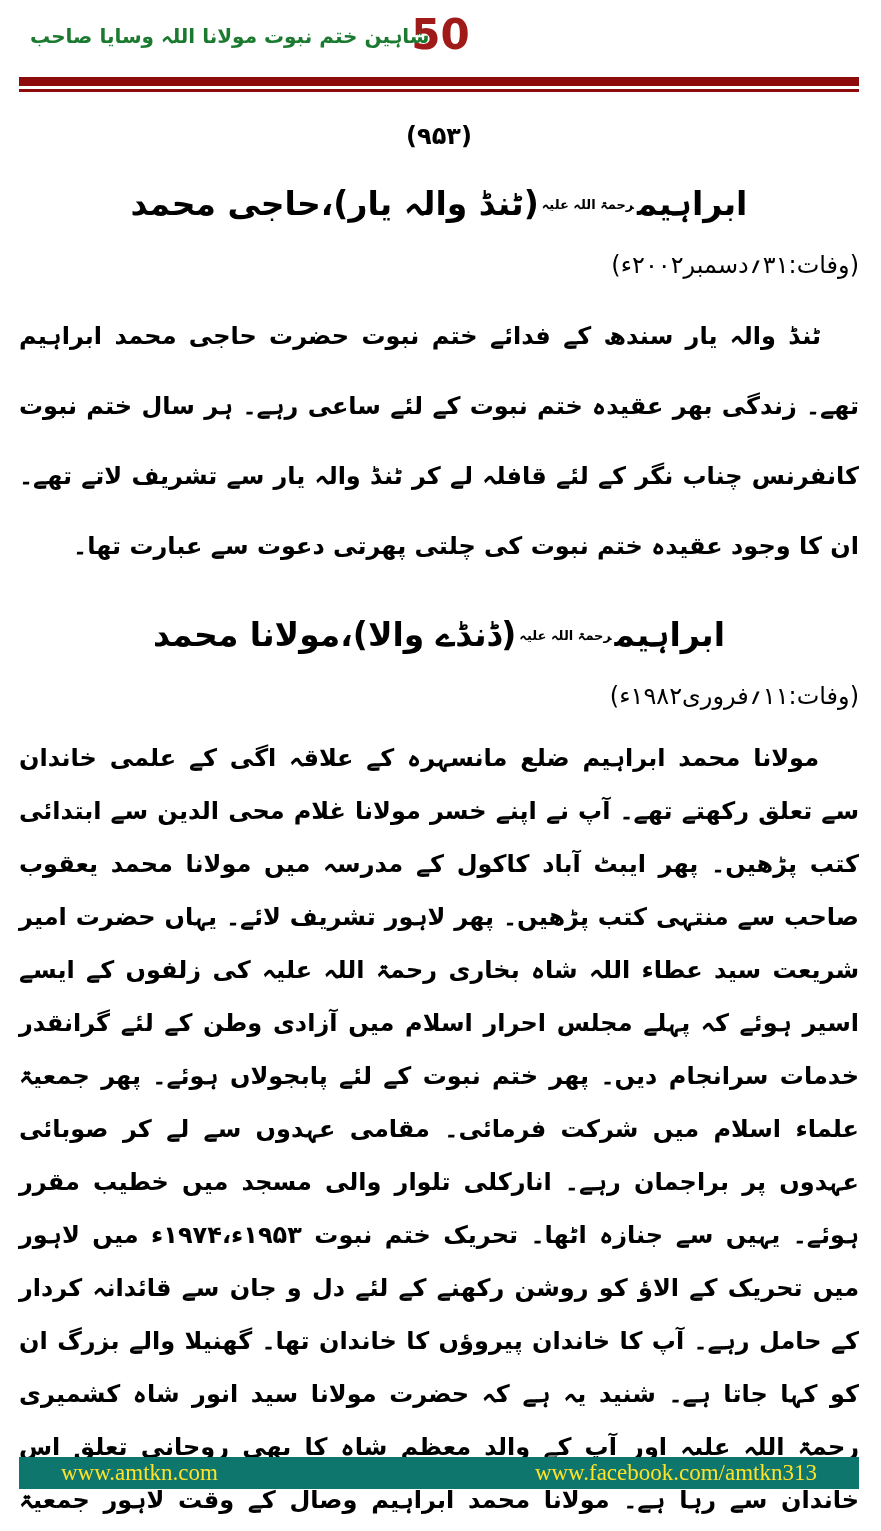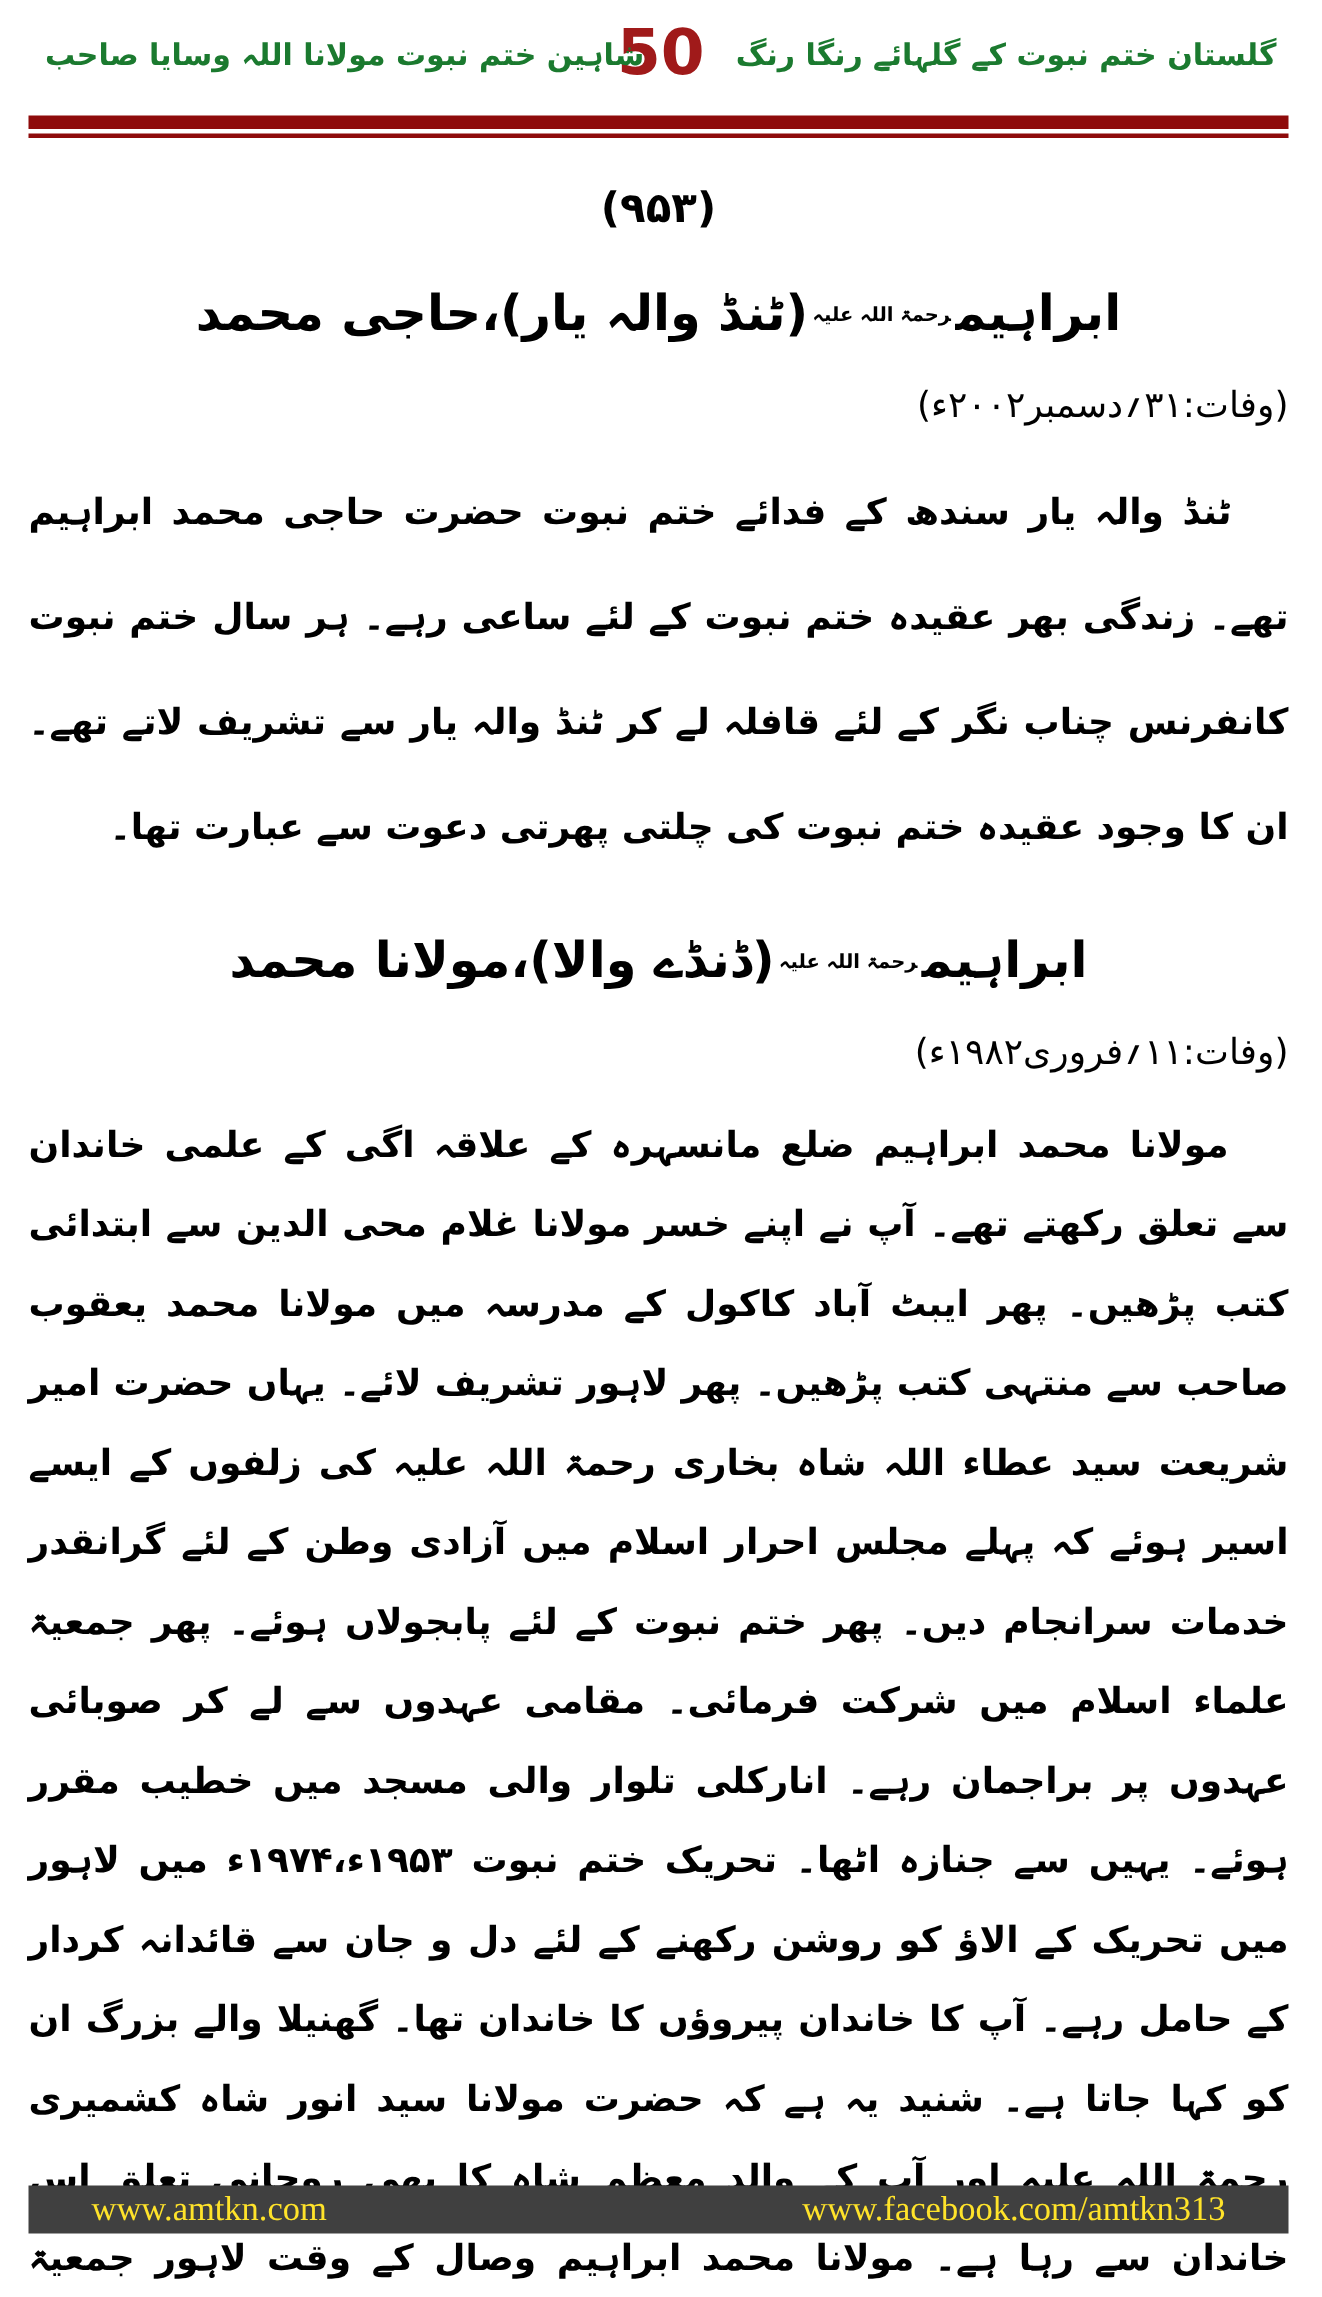--- a/index.html
+++ b/index.html
@@ -41,21 +41,21 @@
   
   .main {
     position: absolute;
     top: 98px;
     right: 22px;
     left: 19px;
     color: #000000;
   }
   .entry-number {
     text-align: center;
-    font-size: 28px;
+    font-size: 24px;
     font-weight: bold;
     margin: 24px 0 0 0;
   }
   .entry-name {
     text-align: center;
     font-size: 33px;
     font-weight: bold;
     margin: 34px 0 0 0;
     white-space: nowrap;
   }
@@ -80,41 +80,40 @@
   .entry-body.first  { line-height: 70px; text-indent: 38px; }
   .entry-body.second { line-height: 53px; text-indent: 40px; }
 
   
   .footer {
     position: absolute;
     top: 1457px;
     right: 22px;
     left: 19px;
     height: 32px;
-    background: #404040;
+    background: #0f766e;
     direction: ltr;
     display: flex;
     align-items: center;
     justify-content: space-between;
     padding: 0 42px;
     box-sizing: border-box;
     font-family: "Liberation Serif", serif;
     font-size: 23px;
     white-space: nowrap;
   }
   .footer .gold  { color: #FFE32A; }
   .footer .white { color: #FFFFFF; }
 </style>
 </head>
 <body>
 
 <div class="page">
 
   <div class="header">
-    <div class="header-title right">گلستان ختم نبوت کے گلہائے رنگا رنگ</div>
     <div class="page-number">50</div>
     <div class="header-title left">شاہین ختم نبوت مولانا اللہ وسایا صاحب</div>
     <div class="header-divider">
       <div class="thick"></div>
       <div class="gap"></div>
       <div class="thin"></div>
     </div>
   </div>
 
   <div class="main">

